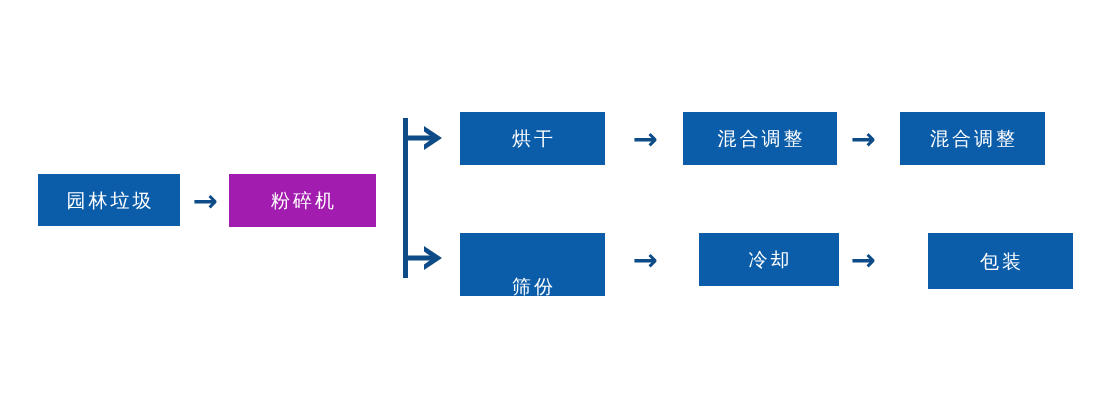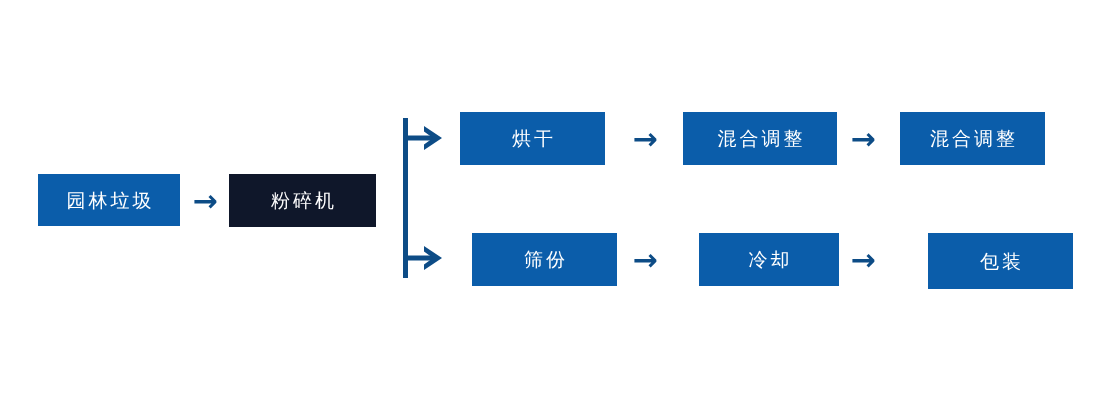--- a/index.html
+++ b/index.html
@@ -26,21 +26,21 @@
     box-sizing: border-box;
     color: #ffffff;
     font-size: 19px;
     letter-spacing: 3px;
     line-height: 1;
     text-indent: 3px;
     white-space: nowrap;
     font-weight: 400;
   }
   .node-blue { background: #0B5DAA; }
-  .node-red  { background: #0f172a; }
+  .node-red  { background: #a21caf; }
 
   .arrow {
     position: absolute;
     display: flex;
     align-items: center;
     justify-content: center;
     color: #0D4C86;
     font-size: 30px;
     line-height: 1;
     font-family: "DejaVu Sans", sans-serif;
@@ -70,21 +70,21 @@
   </div>
 
   <div class="node node-blue" style="left:683px; top:112px; width:154px; height:53px;">
     <span>混合调整</span>
   </div>
 
   <div class="node node-blue" style="left:900px; top:112px; width:145px; height:53px;">
     <span>混合调整</span>
   </div>
 
-  <div class="node node-blue" style="left:472px; top:233px; width:145px; height:53px;">
+  <div class="node node-blue" style="left:460px; top:233px; width:145px; height:63px;align-items:flex-end;">
     <span>筛份</span>
   </div>
 
   <div class="node node-blue" style="left:699px; top:233px; width:140px; height:53px;">
     <span>冷却</span>
   </div>
 
   <div class="node node-blue" style="left:928px; top:233px; width:145px; height:56px;">
     <span>包装</span>
   </div>

